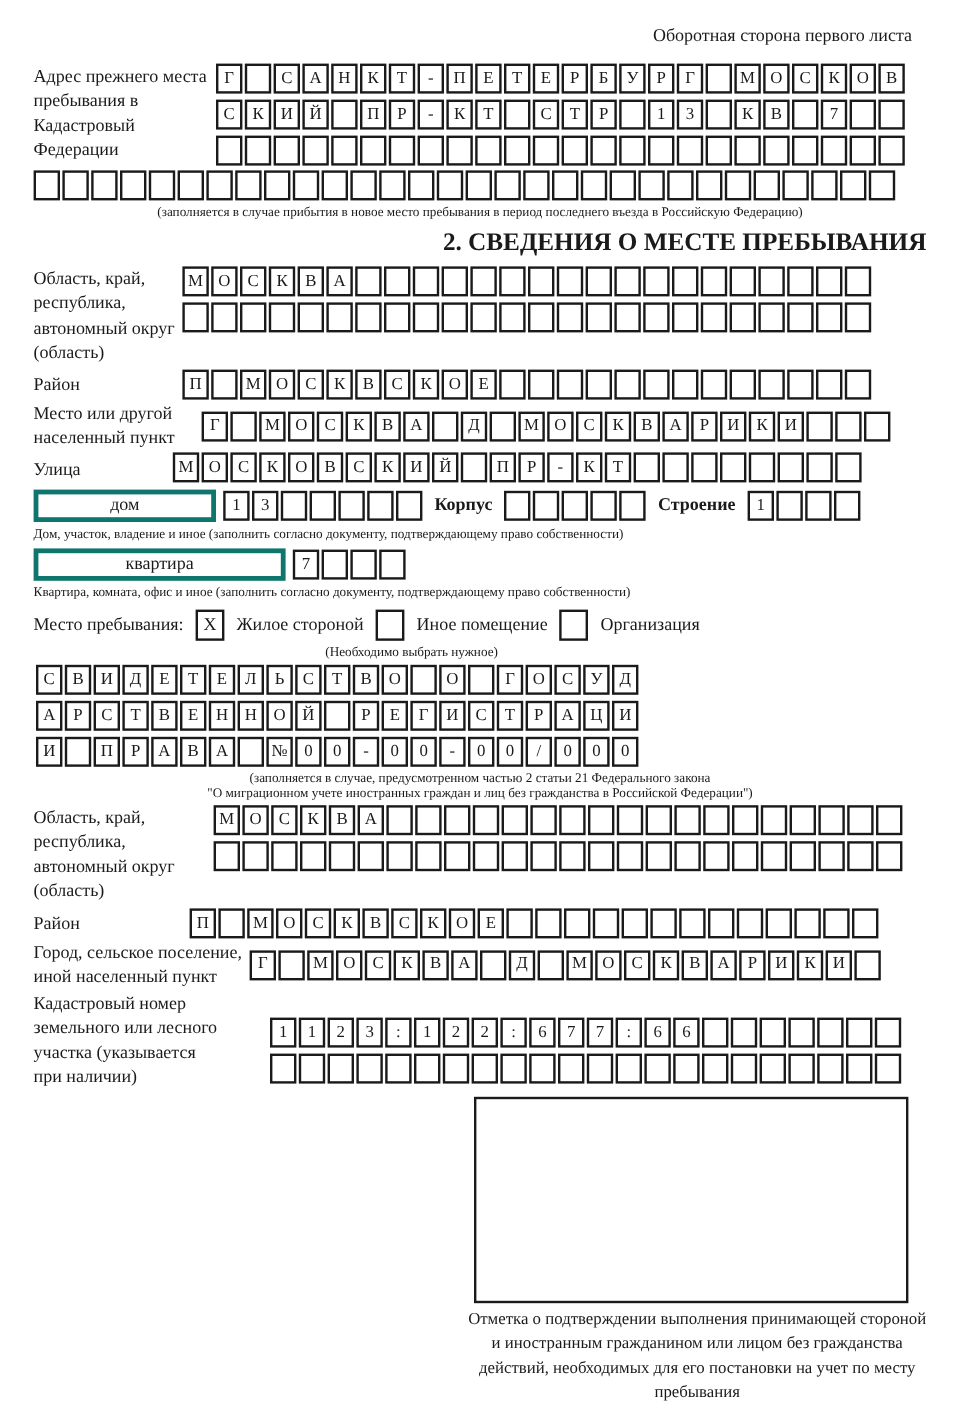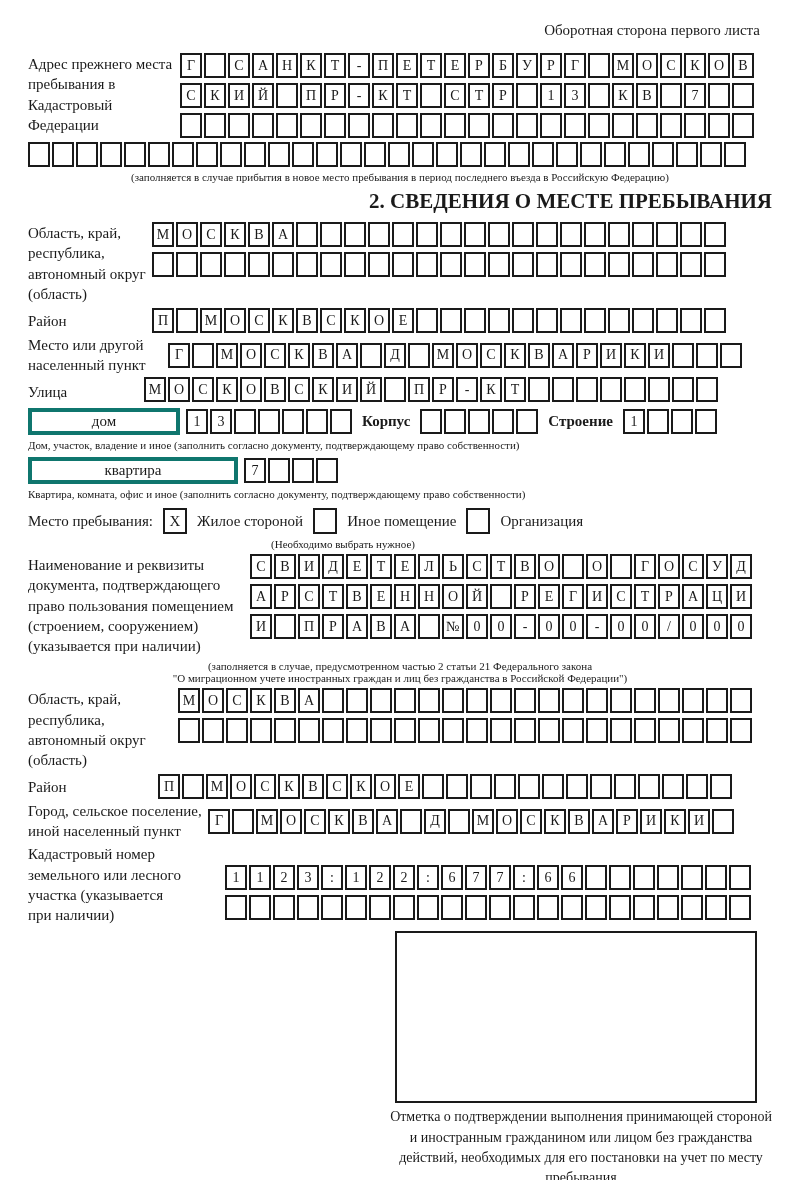--- a/index.html
+++ b/index.html
@@ -356,21 +356,20 @@
     <div class="checkbox">X</div>
     <span>Жилое стороной</span>
     <div class="checkbox"></div>
     <span>Иное помещение</span>
     <div class="checkbox"></div>
     <span>Организация</span>
   </div>
   <div class="note" style="width:430px;margin-left:100px;">(Необходимо выбрать нужное)</div>
 
   <div class="field mt4">
-    <div class="flabel" style="width:220px;">Наименование и реквизиты документа, подтверждающего право пользования помещением (строением, сооружением) (указывается при наличии)</div>
     <div class="fcells" style="padding-left:2px;">
       <div class="cellrow">
           <div class="cell">С</div>
           <div class="cell">В</div>
           <div class="cell">И</div>
           <div class="cell">Д</div>
           <div class="cell">Е</div>
           <div class="cell">Т</div>
           <div class="cell">Е</div>
           <div class="cell">Л</div>

